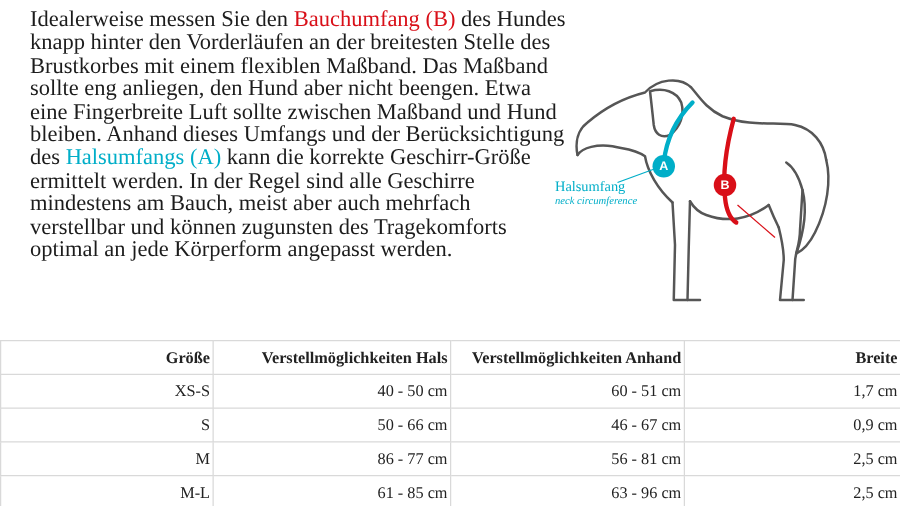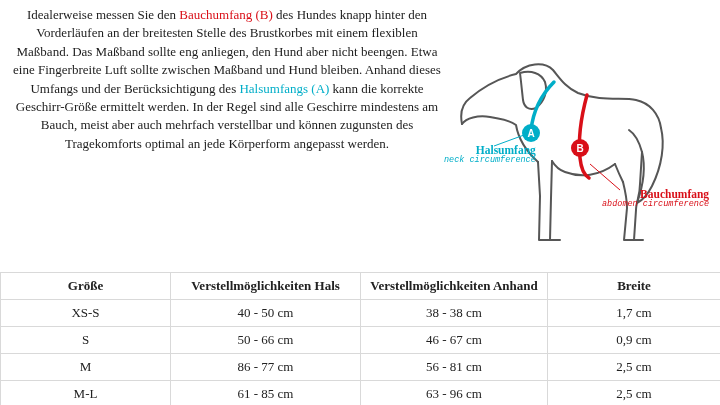--- a/index.html
+++ b/index.html
@@ -6,54 +6,54 @@
   #page{
     position:relative;
     width:720px;height:405px;
     background:#ffffff;
     font-family:"Liberation Serif", serif;
     color:#1c1c1c;
     overflow:hidden;
   }
   
   #intro{
-    position:absolute;left:12px;top:6px;width:430px;
-    font-size:13px;line-height:18.4px;text-align:center;
+    position:absolute;left:24px;top:6px;width:430px;
+    font-size:18px;line-height:18.4px;
   }
   #intro p{margin:0;}
   #intro p + p{margin-top:16px;}
   .hl-red{color:#d90f18;}
   .hl-cyan{color:#00aec8;}
   
   #diagram{
     position:absolute;left:438px;top:40px;width:272px;height:232px;
   }
   #diagram svg{position:absolute;left:0;top:0;}
   .badge{
     position:absolute;width:18px;height:18px;border-radius:50%;
     display:flex;align-items:center;justify-content:center;
     font-family:"Liberation Sans",sans-serif;
     font-size:10px;font-weight:bold;color:#ffffff;
   }
   #badge-a{left:84px;top:84px;background:#00aec8;}
   #badge-b{left:133px;top:99px;background:#d90f18;}
   .diagram-label{position:absolute;line-height:1.05;}
-  .diagram-label .t{font-weight:bold;font-size:11.5px;display:block;text-align:right;}
-  .diagram-label .s{font-style:italic;font-size:8.5px;display:block;font-family:Liberation Mono, monospace;}
+  .diagram-label .t{font-weight:normal;font-size:11.5px;display:block;}
+  .diagram-label .s{font-style:italic;font-size:8.5px;display:block;}
   #label-a{left:6px;top:104px;color:#00aec8;}
   #label-b{left:164px;top:148px;color:#d90f18;}
   
   #size-table{
     position:absolute;left:0;top:272px;width:720px;
     border-collapse:collapse;table-layout:fixed;
     font-size:13px;color:#222;
   }
   #size-table th,#size-table td{
     border:1px solid #d9d9d9;
-    text-align:center;vertical-align:middle;
+    text-align:right;vertical-align:middle;
     padding:5px 2px;height:15px;
   }
   #size-table th{font-weight:bold;}
 </style>
 </head>
 <body>
 
 <div id="page">
 
   <div id="intro">
@@ -90,24 +90,20 @@
       <path d="M182,150 L152,124" stroke="#d90f18" stroke-width="1"></path>
     </svg>
 
     <div id="badge-a" class="badge">A</div>
     <div id="badge-b" class="badge">B</div>
 
     <div id="label-a" class="diagram-label">
       <span class="t">Halsumfang</span>
       <span class="s">neck circumference</span>
     </div>
-    <div id="label-b" class="diagram-label">
-      <span class="t">Bauchumfang</span>
-      <span class="s">abdomen circumference</span>
-    </div>
   </div>
 
   <table id="size-table">
     <colgroup>
         <col style="width:170px">
         <col style="width:190px">
         <col style="width:187px">
         <col style="width:173px">
       </colgroup>
     <thead>
@@ -115,21 +111,21 @@
         <th>Größe</th>
         <th>Verstellmöglichkeiten Hals</th>
         <th>Verstellmöglichkeiten Anhand</th>
         <th>Breite</th>
       </tr>
     </thead>
     <tbody>
       <tr>
         <td>XS-S</td>
         <td>40 - 50 cm</td>
-        <td>38 - 38 cm</td>
+        <td>60 - 51 cm</td>
         <td>1,7 cm</td>
       </tr>
       <tr>
         <td>S</td>
         <td>50 - 66 cm</td>
         <td>46 - 67 cm</td>
         <td>0,9 cm</td>
       </tr>
       <tr>
         <td>M</td>

